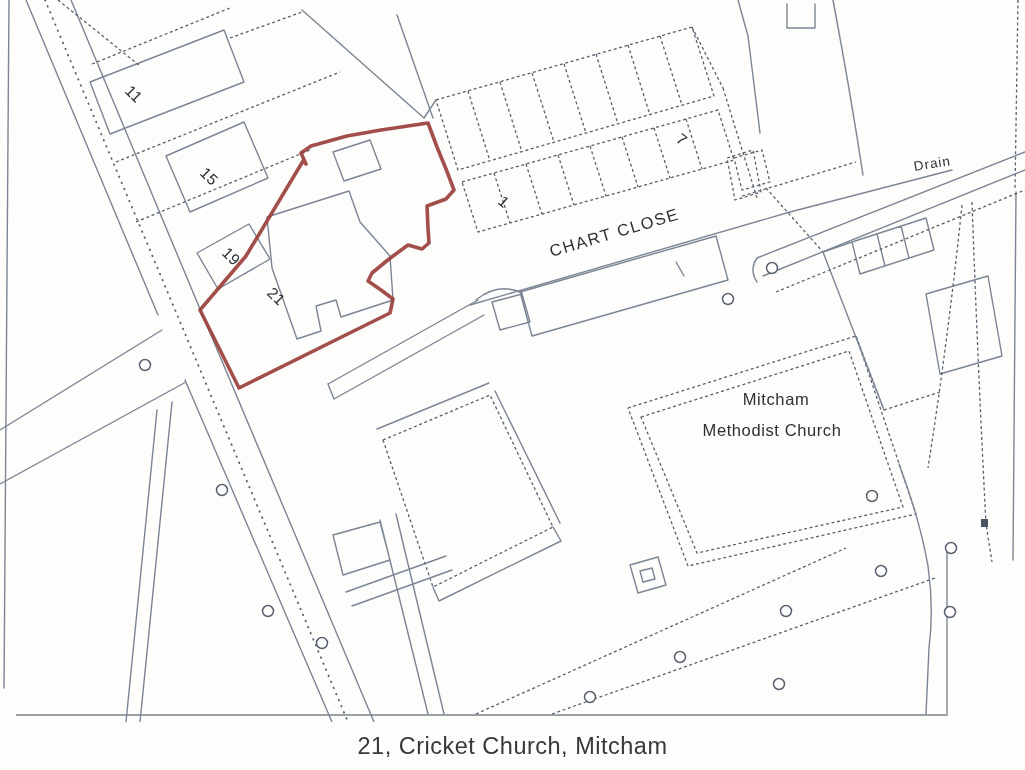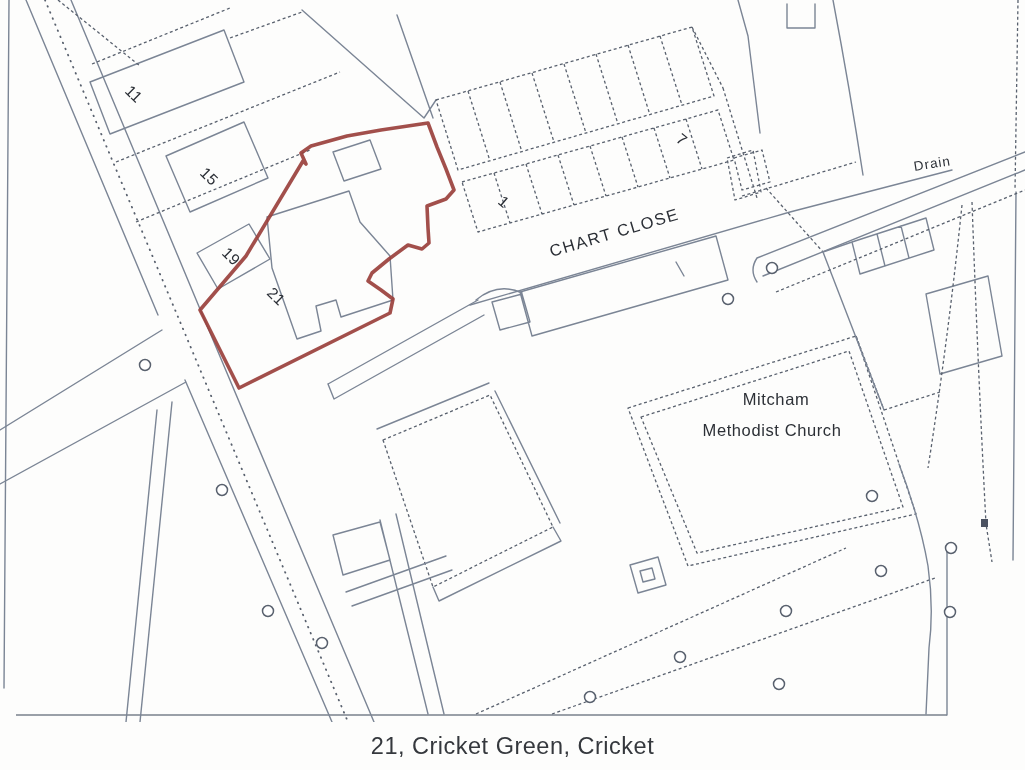--- a/index.html
+++ b/index.html
@@ -141,14 +141,14 @@
         <text class="num" x="497" y="203" transform="rotate(40 497 203)">1</text>
         <text class="num" x="675" y="141" transform="rotate(38 675 141)">7</text>
         <text class="street" x="616" y="238" text-anchor="middle" transform="rotate(-16.5 616 238)">CHART CLOSE</text>
         <text class="drain" x="933" y="168" text-anchor="middle" transform="rotate(-9 933 168)">Drain</text>
         <text class="church" x="776" y="405" text-anchor="middle">Mitcham</text>
         <text class="church" x="772" y="436" text-anchor="middle">Methodist Church</text>
       </g>
     </svg>
   </div>
 
-  <div class="caption">21, Cricket Green, Cricket</div>
+  <div class="caption">21, Cricket Church, Mitcham</div>
 </div>
 
 </body></html>

